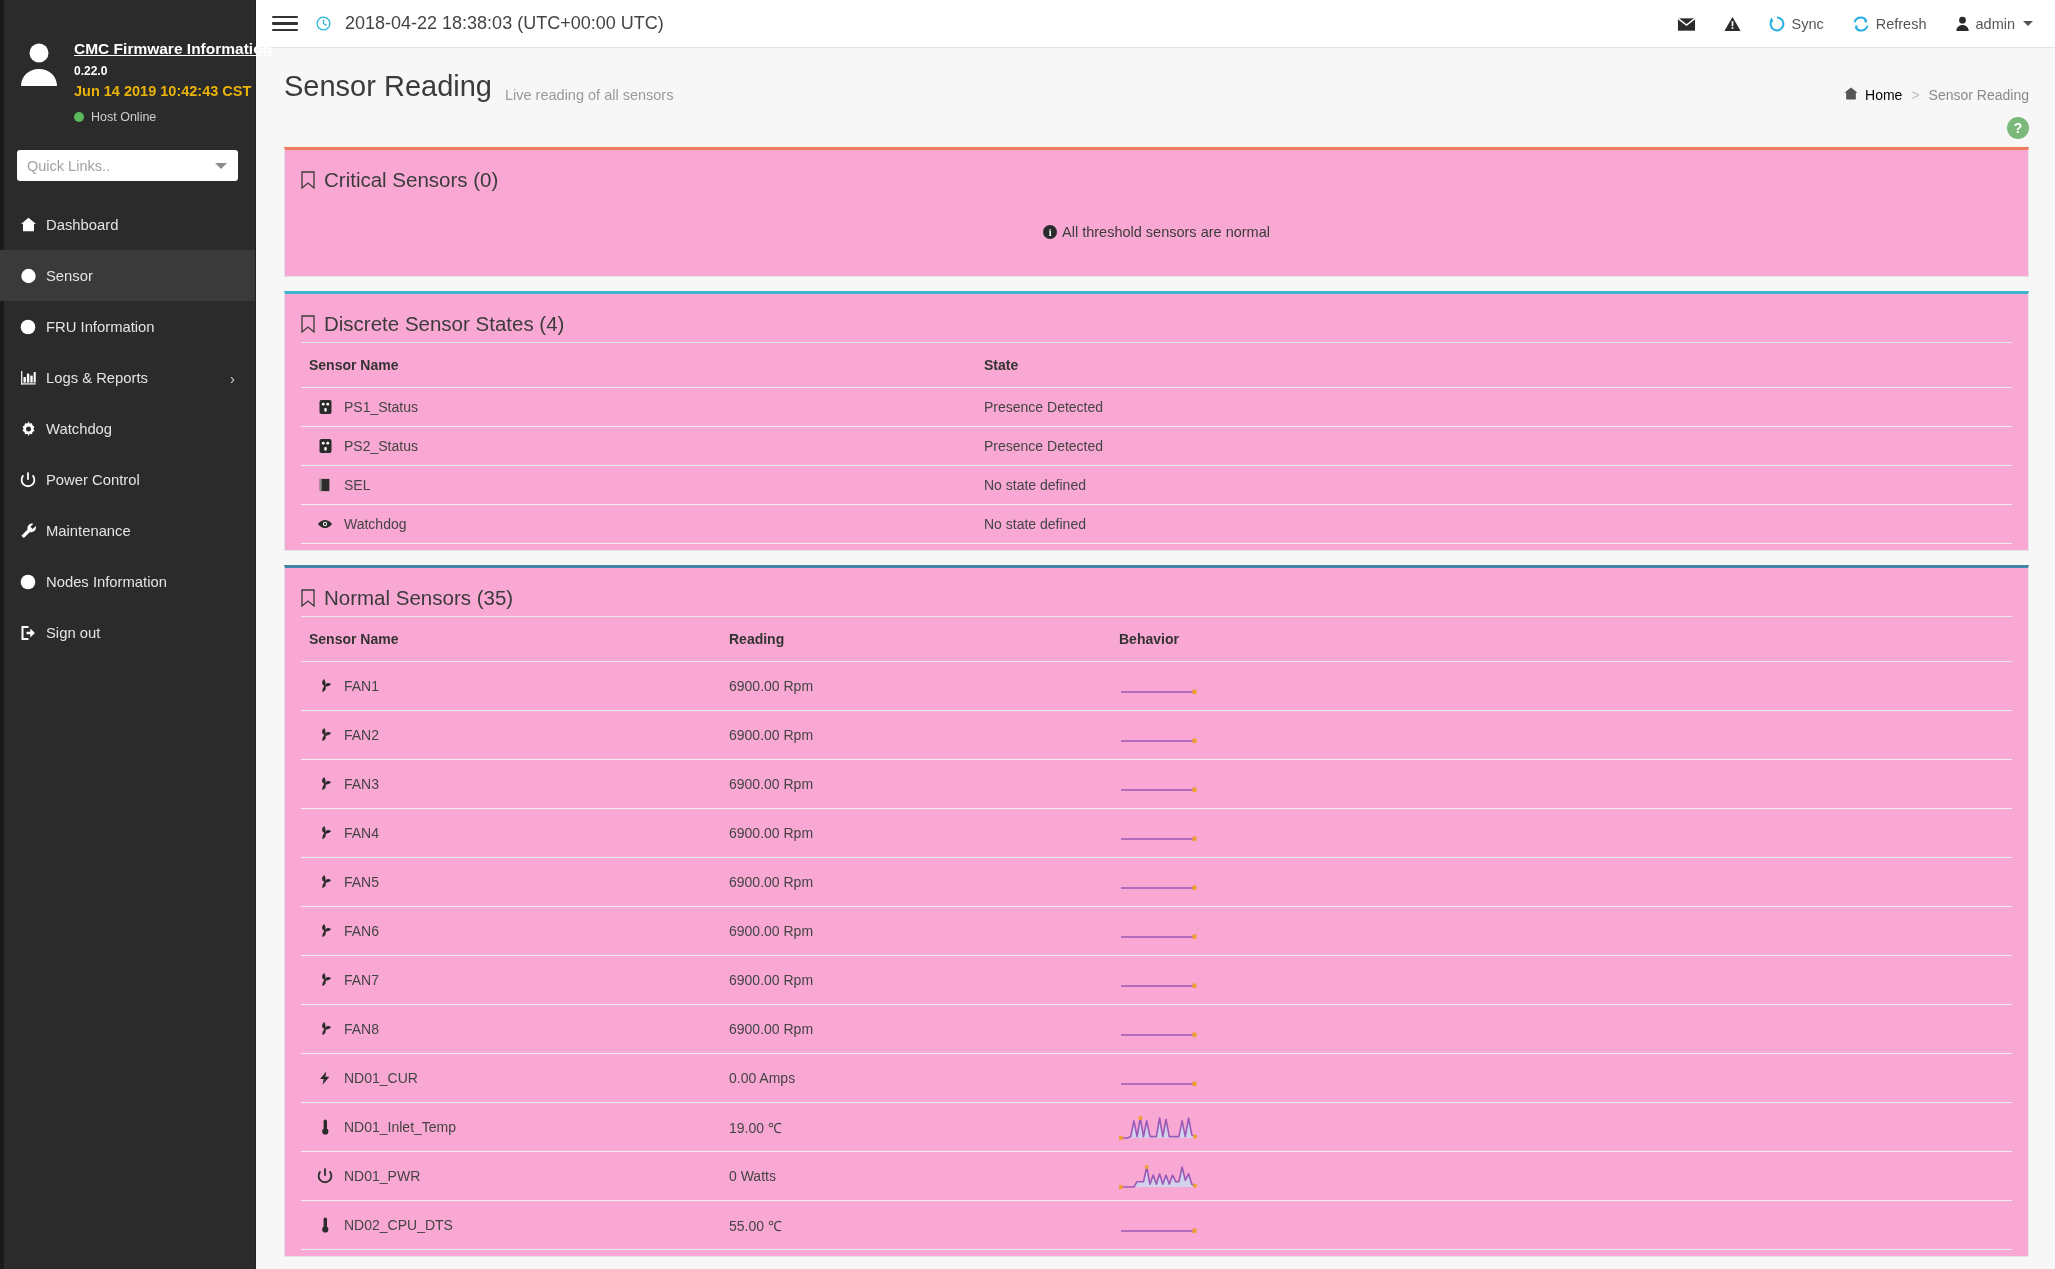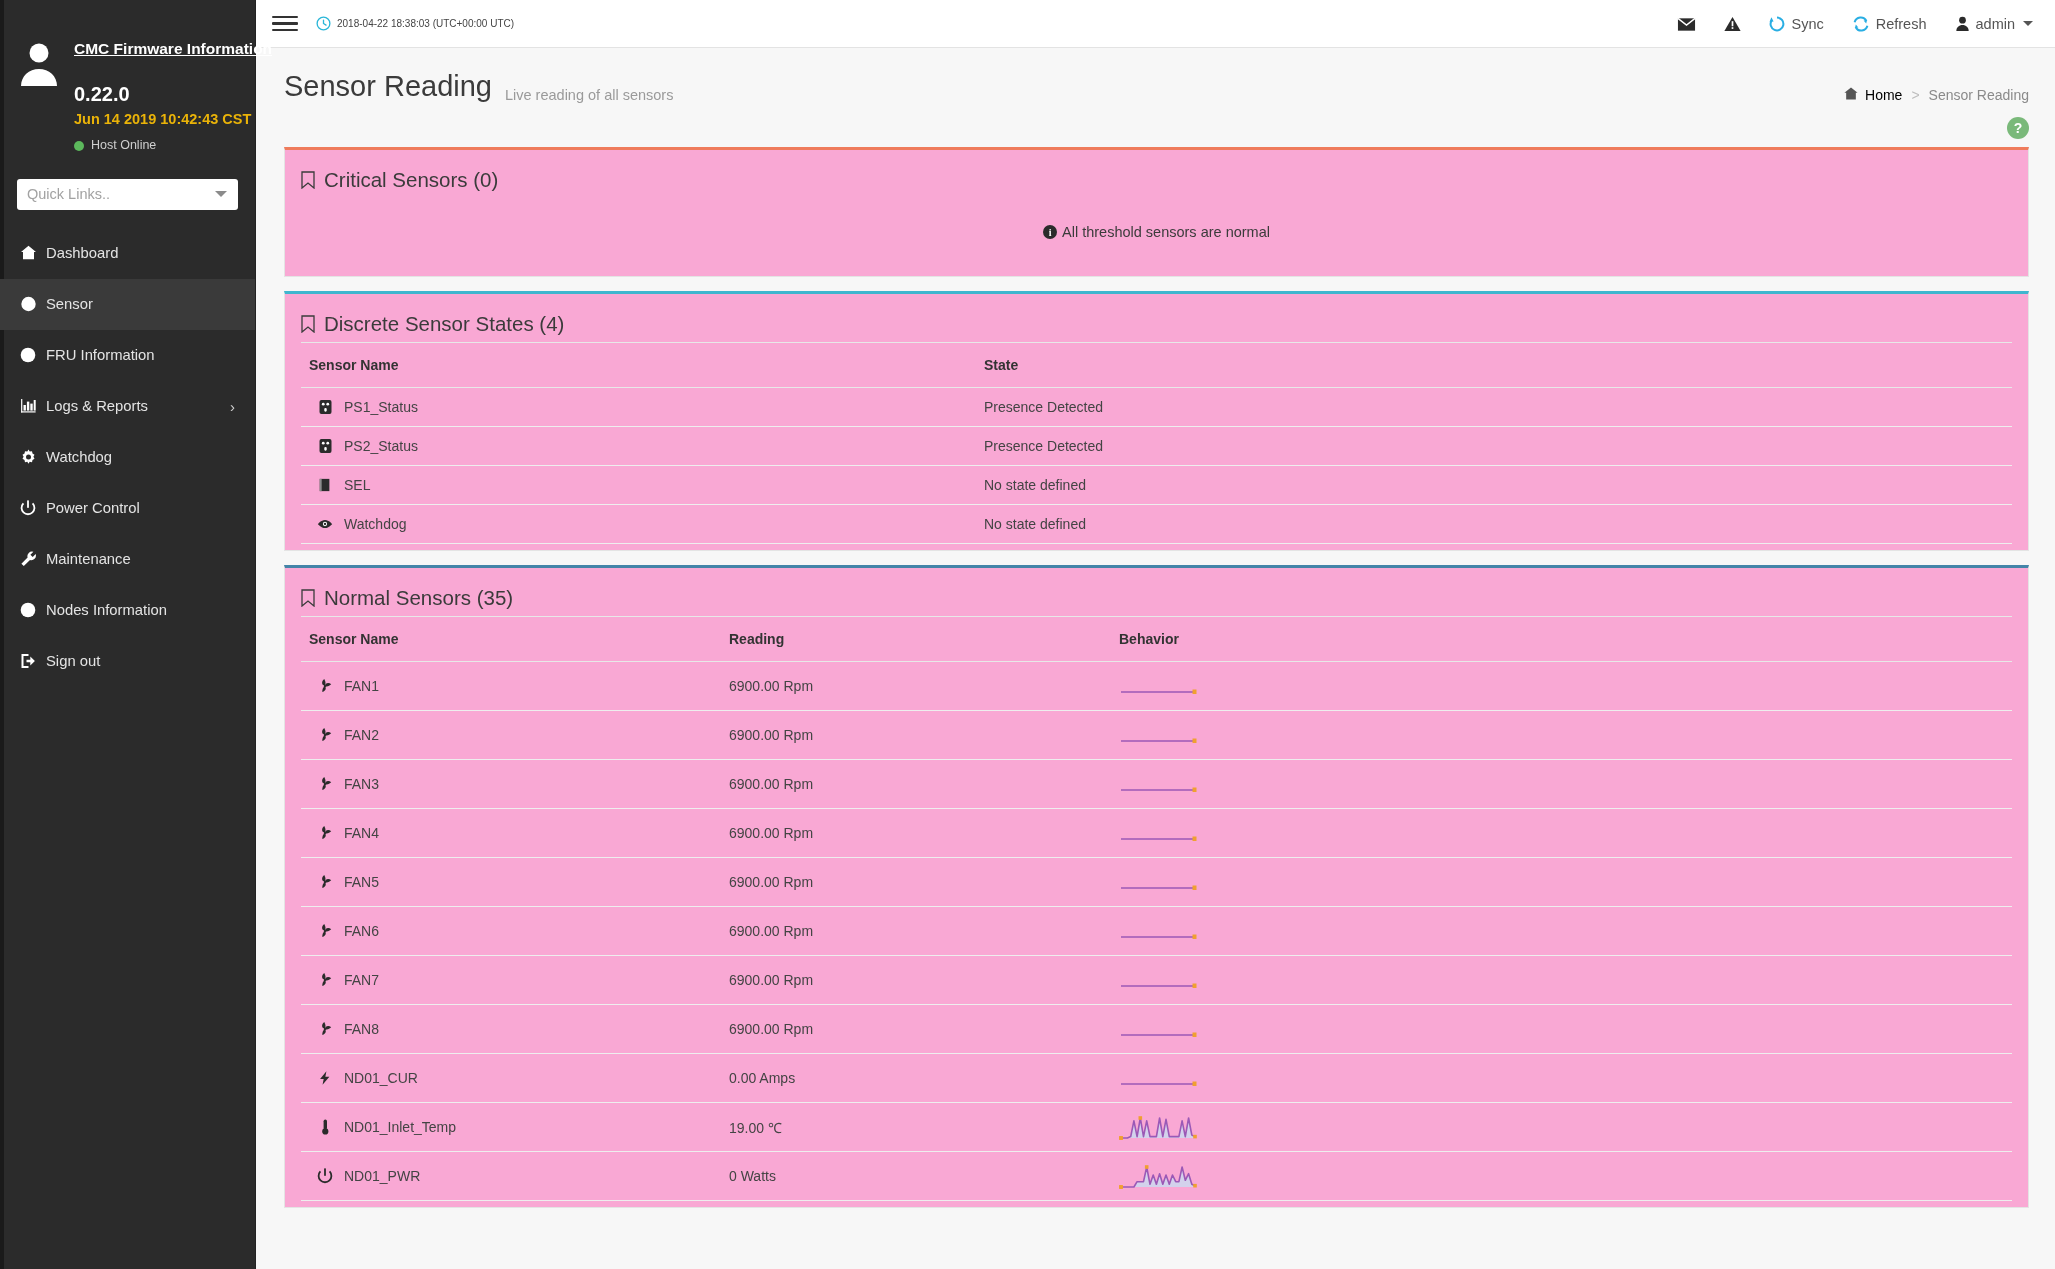--- a/index.html
+++ b/index.html
@@ -28,21 +28,21 @@
     padding: 36px 14px 10px 16px;
     gap: 12px;
   }
   .avatar-wrap { width: 46px; flex: 0 0 46px; padding-top: 4px; }
   .avatar-svg { display: block; }
   .profile-text { padding-top: 2px; line-height: 1.45; }
   .fw-link {
     color: #ffffff; font-size: 15.5px; font-weight: bold;
     text-decoration: underline; display: block; white-space: nowrap;
   }
-  .fw-ver { color: #ffffff; font-size: 20px; font-weight: bold; margin-top: 20px; }
+  .fw-ver { color: #ffffff; font-size: 12px; font-weight: bold; margin-top: 3px; }
   .fw-date { color: #eab308; font-size: 14.5px; font-weight: bold; margin-top: 0; white-space: nowrap;}
   .host-row { display: flex; align-items: center; gap: 7px; margin-top: 6px; }
   .host-dot { width: 10px; height: 10px; border-radius: 50%; background: #5cb85c; display: inline-block; }
   .host-label { color: #cfcfcf; font-size: 12.5px; }
 
   .quicklinks {
     margin: 14px 17px 0 17px;
     height: 31px;
     background: #fff;
     border-radius: 3px;
@@ -80,21 +80,21 @@
 
   .topbar {
     height: 48px; background: #ffffff;
     display: flex; align-items: center;
     border-bottom: 1px solid #e3e3e3;
     padding: 0 22px 0 16px;
     flex: 0 0 48px;
   }
   .hamburger { width: 26px; display: flex; flex-direction: column; gap: 4px; cursor: pointer; margin-right: 18px;}
   .hamburger i { display: block; height: 2.5px; background: #333; border-radius: 1px; }
-  .clock-wrap { display: flex; align-items: center; gap: 6px; color: #444; font-size: 10px; }
+  .clock-wrap { display: flex; align-items: center; gap: 14px; color: #444; font-size: 18px; }
   .clock-ico { color: #29b6d8; display: flex; }
   .topbar-spacer { flex: 1 1 auto; }
   .topbar-right { display: flex; align-items: flex-end; gap: 28px; }
   .tb-btn { display: flex; align-items: center; gap: 6px; cursor: pointer; font-size: 14.5px; color: #555; }
   .tb-btn .blue { color: #29aee3; display: flex; }
   .tb-btn .dark { color: #2b2b2b; display: flex; }
   .tb-caret {
     width: 0; height: 0; margin-left: 2px;
     border-left: 5px solid transparent; border-right: 5px solid transparent;
     border-top: 5px solid #555;
@@ -750,19 +750,39 @@
                   <svg class="spark" width="78" height="26" viewBox="0 0 78 26">
                     <path d="M2.0 24.0 L5.2 24.0 L8.4 24.0 L11.7 24.0 L14.9 24.0 L18.1 18.7 L21.3 18.7 L24.5 18.7 L27.7 4.0 L31.0 21.3 L34.2 12.0 L37.4 21.3 L40.6 10.7 L43.8 21.3 L47.0 12.0 L50.3 21.3 L53.5 12.0 L56.7 18.7 L59.9 18.7 L63.1 4.0 L66.3 17.3 L69.6 10.7 L72.8 21.3 L76.0 22.7 L76.0 24 L2.0 24 Z" fill="#ccd9f0" opacity="0.85"></path>
                     <path d="M2.0 24.0 L5.2 24.0 L8.4 24.0 L11.7 24.0 L14.9 24.0 L18.1 18.7 L21.3 18.7 L24.5 18.7 L27.7 4.0 L31.0 21.3 L34.2 12.0 L37.4 21.3 L40.6 10.7 L43.8 21.3 L47.0 12.0 L50.3 21.3 L53.5 12.0 L56.7 18.7 L59.9 18.7 L63.1 4.0 L66.3 17.3 L69.6 10.7 L72.8 21.3 L76.0 22.7" fill="none" stroke="#9b59b6" stroke-width="1.6" stroke-linejoin="round"></path>
                     <rect x="25.9" y="2.2" width="3.6" height="3.6" fill="#f0a030"></rect>
                     <rect x="0.2" y="22.2" width="3.6" height="3.6" fill="#f0a030"></rect>
                     <rect x="0.2" y="22.2" width="3.6" height="3.6" fill="#f0a030"></rect>
                     <rect x="74.2" y="20.9" width="3.6" height="3.6" fill="#f0a030"></rect>
                   </svg>
                 </td>
               </tr>
+              <tr>
+                <td class="c-name">
+                  <span class="name-cell">
+                    <span class="row-ico">
+                      <svg width="9" height="16" viewBox="0 0 9 16">
+                        <rect x="2.6" y="0.6" width="3.4" height="10" rx="1.7" fill="#2b2b2b"></rect>
+                        <circle cx="4.3" cy="12.4" r="3.1" fill="#2b2b2b"></circle>
+                      </svg>
+                    </span>
+                    <span>ND02_CPU_DTS</span>
+                  </span>
+                </td>
+                <td class="c-reading">55.00 ℃</td>
+                <td class="c-behavior">
+                  <svg class="spark" width="78" height="26" viewBox="0 0 78 26">
+                    <path d="M2.0 19.0 L5.2 19.0 L8.4 19.0 L11.7 19.0 L14.9 19.0 L18.1 19.0 L21.3 19.0 L24.5 19.0 L27.7 19.0 L31.0 19.0 L34.2 19.0 L37.4 19.0 L40.6 19.0 L43.8 19.0 L47.0 19.0 L50.3 19.0 L53.5 19.0 L56.7 19.0 L59.9 19.0 L63.1 19.0 L66.3 19.0 L69.6 19.0 L72.8 19.0 L76.0 19.0" fill="none" stroke="#9b59b6" stroke-width="1.6" stroke-linejoin="round"></path>
+                    <rect x="73.5" y="16.5" width="4" height="4.5" fill="#f0a030"></rect>
+                  </svg>
+                </td>
+              </tr>
             </tbody>
         </table>
       </div>
     </section>
 
   </div>
 </div>
 
 </body></html>

